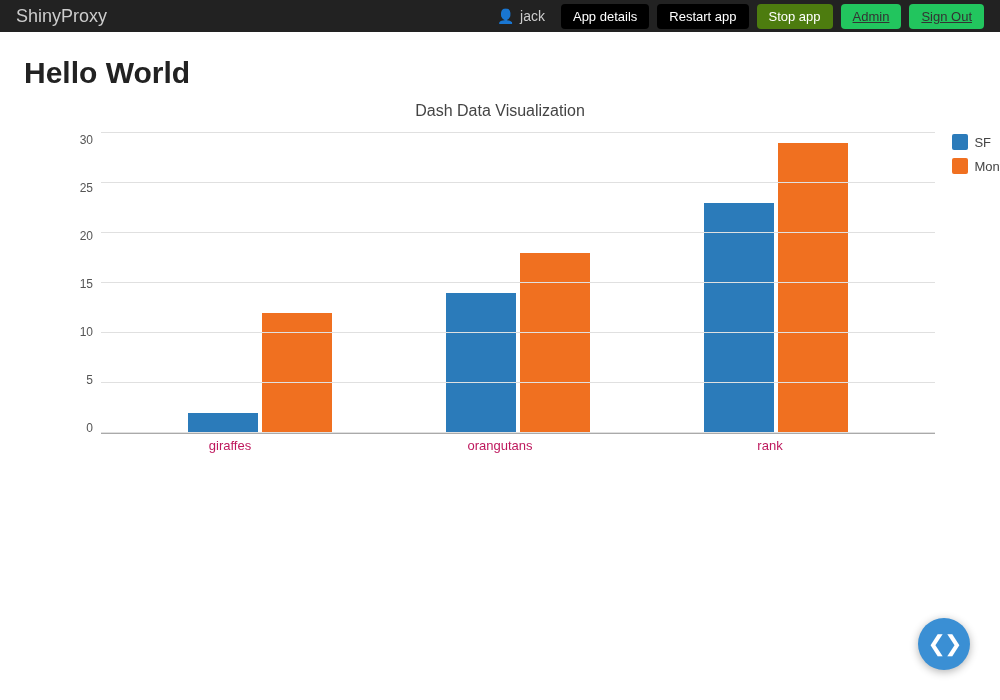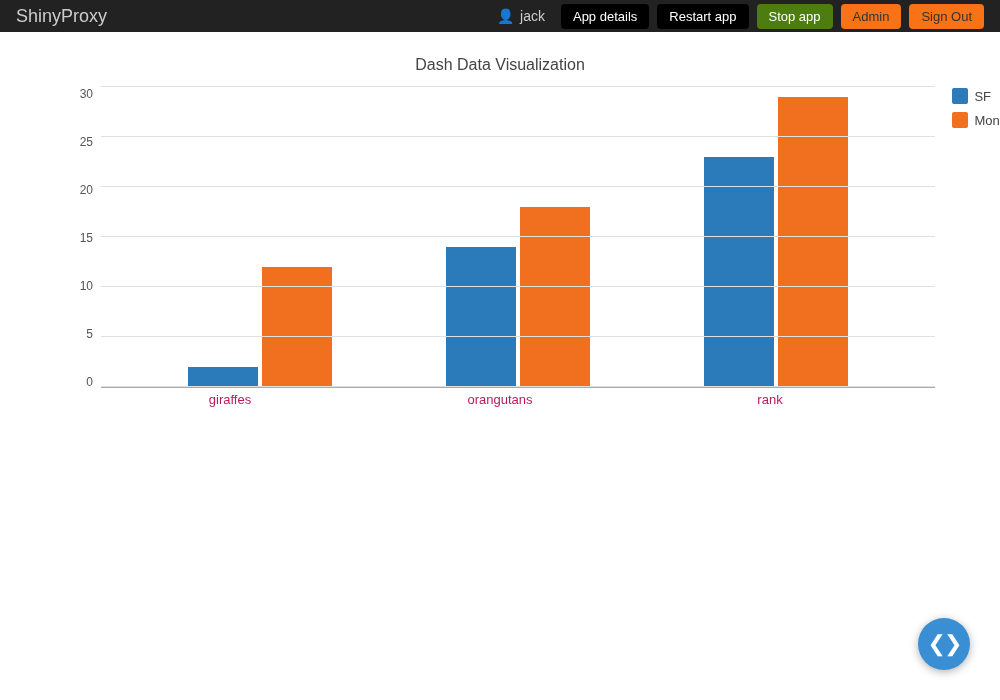--- a/index.html
+++ b/index.html
@@ -33,21 +33,21 @@
       gap: 5px;
     }
     .btn {
       padding: 5px 12px;
       font-size: 13px;
       border: none;
       border-radius: 4px;
       cursor: pointer;
     }
     .btn-primary { background: #000000; color: #fff; }
-    .btn-default { background: #f97316; color: #333; }
+    .btn-default { background: #22c55e; color: #333; text-decoration: underline; }
     .btn-danger  { background: #4d7c0f; color: #fff; }
 
     
     .main {
       padding: 24px 24px 0 24px;
     }
     .page-title {
       font-size: 30px;
       font-weight: 700;
       margin-bottom: 12px;
@@ -189,20 +189,21 @@
     </div>
     <button class="btn btn-primary">App details</button>
     <button class="btn btn-primary">Restart app</button>
     <button class="btn btn-danger">Stop app</button>
     <button class="btn btn-default">Admin</button>
     <button class="btn btn-default">Sign Out</button>
   </div>
 </nav>
 
 <div class="main">
+  <h1 class="page-title">Hello World</h1>
 
   <div class="chart-container">
     <div class="chart-title">Dash Data Visualization</div>
     <div class="chart-inner">
 
       <div class="chart-y-axis" id="y-axis">
           <span>0</span>
           <span>5</span>
           <span>10</span>
           <span>15</span>

